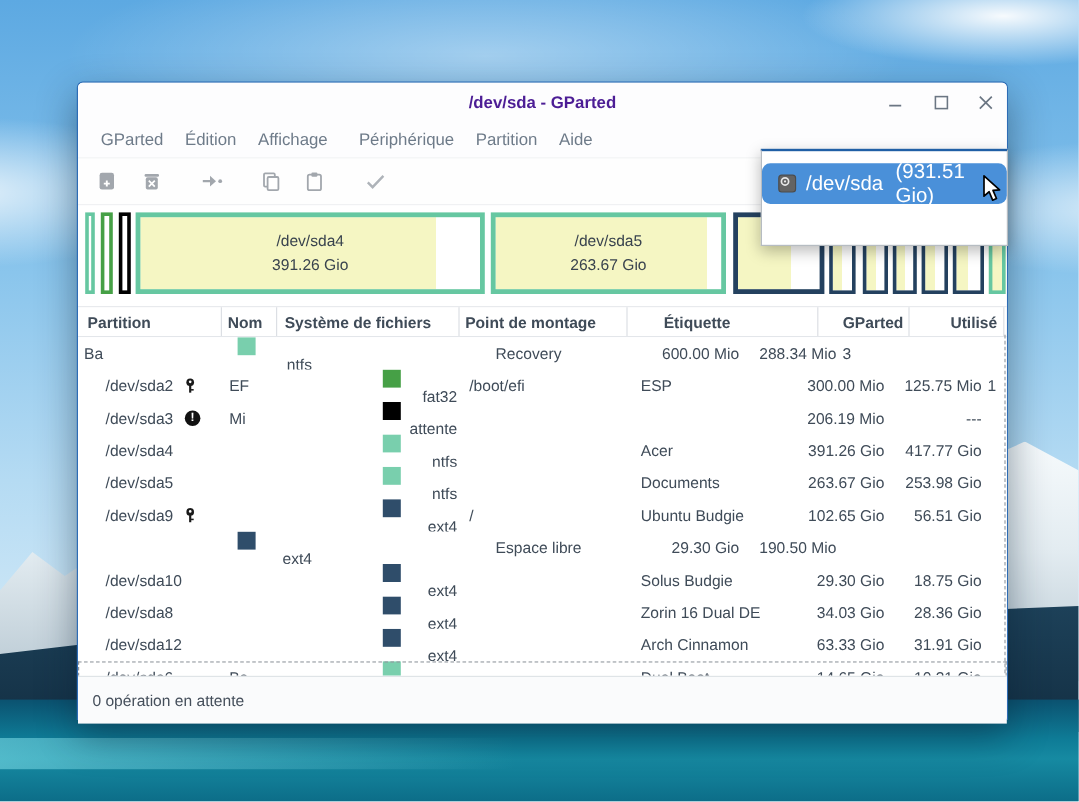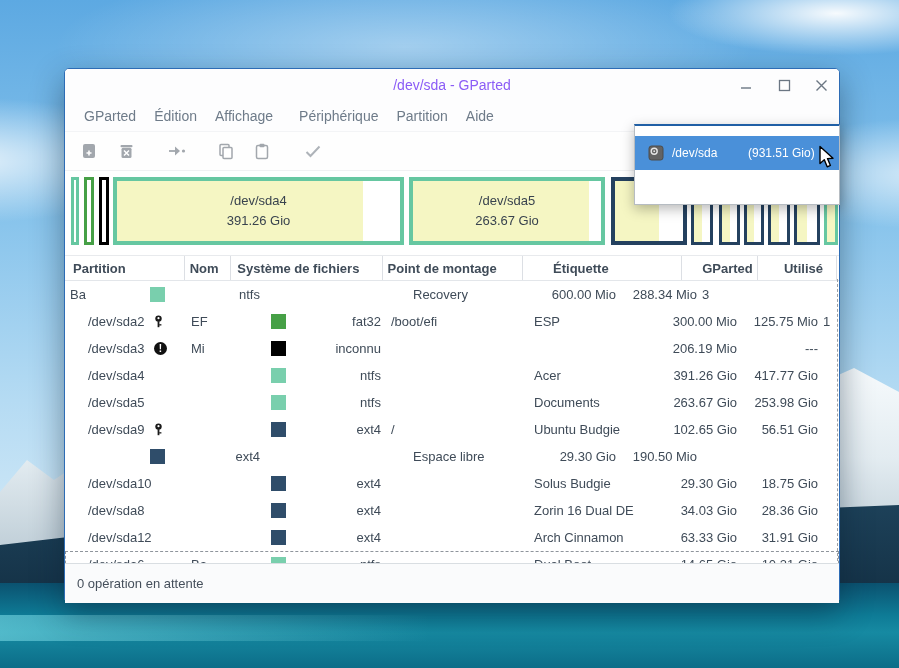--- a/index.html
+++ b/index.html
@@ -23,21 +23,21 @@
     background:linear-gradient(180deg,#0b5270 0%,#0e7b96 38%,#168aa2 58%,#0c6d88 100%);}
   .sea-glint{position:absolute;left:0;top:615px;width:430px;height:26px;
     background:linear-gradient(90deg,rgba(130,225,235,.55),rgba(130,225,235,0));}
 
   
   .win{position:absolute;left:64px;top:68px;width:776px;height:532px;box-sizing:border-box;
     background:#fff;border:1px solid #2d6cb5;border-radius:5px 5px 0 0;
     box-shadow:0 12px 32px rgba(8,30,52,.45);}
   .titlebar{position:relative;height:32px;background:#fdfdfe;border-radius:4px 4px 0 0;}
   .title{position:absolute;left:0;right:0;top:0;height:32px;line-height:32px;text-align:center;
-    font-weight:normal;font-size:14px;color:#8b5cf6;pointer-events:none;}
+    font-weight:bold;font-size:14px;color:#4c1d95;pointer-events:none;}
   .wctl{position:absolute;top:8px;width:17px;height:17px;display:flex;align-items:center;justify-content:center;cursor:default;}
   .wctl svg{display:block;}
   .ctl-min{left:673px;} .ctl-max{left:711px;} .ctl-close{left:748px;}
 
   .menubar{height:30px;display:flex;align-items:center;padding-left:2px;background:#fdfdfe;}
   .menu-item{padding:0 9px;font-size:14px;color:#6e7b89;line-height:30px;}
   .menu-item:first-child{margin-left:8px;}
   .menu-item:nth-child(4){margin-left:8px;}
 
   .toolbar{position:relative;height:38px;background:#fefefe;border-top:1px solid #f3f4f6;}
@@ -53,50 +53,50 @@
   .thead{display:flex;height:26px;box-sizing:border-box;border-top:1px solid #e8eaed;border-bottom:1px solid #e3e6ea;
     font-weight:bold;font-size:13px;color:#3f4b58;background:#fff;}
   .thead>div{box-sizing:border-box;border-right:1px solid #dcdfe4;display:flex;align-items:center;overflow:hidden;white-space:nowrap;}
   .thead>div:last-child{border-right:none;}
   .col-part{width:121px;padding-left:8px;}
   .col-nom{width:47px;padding-left:5px;}
   .col-fs{width:153px;padding-left:6px;}
   .col-mount{width:142px;padding-left:5px;}
   .col-label{width:136px;padding-left:6px;margin-left:24px;}
   .col-size{width:77px;justify-content:flex-end;padding-right:4px;}
-  .col-used{width:80px;justify-content:flex-end;padding-right:13px;}
+  .col-used{width:80px;justify-content:flex-end;padding-right:5px;}
   .col-unused{flex:1;padding-left:2px;}
 
   .tbody{position:relative;height:282px;overflow:hidden;background:#fff;font-size:13px;color:#3f4b58;}
   .row{display:flex;height:27px;align-items:center;white-space:nowrap;}
   .row>div{box-sizing:border-box;overflow:hidden;height:27px;display:flex;align-items:center;}
   .c-part{width:121px;padding-left:23px;position:relative;}
   .c-nom{width:47px;padding-left:5px;}
-  .c-fs{width:153px;padding-left:38px;padding-right:5px;}
+  .c-fs{width:153px;padding-left:38px;padding-right:5px;flex-direction:column;}
   .c-fs .fsname{margin-left:auto;}
   .c-mount{width:142px;padding-left:5px;}
   .c-label{width:136px;padding-left:6px;}
   .c-size{width:77px;justify-content:flex-end;padding-right:4px;}
   .c-used{width:80px;justify-content:flex-end;padding-right:3px;}
   .c-unused{flex:1;padding-left:2px;}
   .sw{width:15px;height:15px;flex:0 0 15px;}
   .rowicon{position:absolute;left:89px;top:7px;}
   .warn{width:13px;height:13px;border-radius:50%;background:#111;display:inline-block;text-align:center;}
   .warn::after{content:"!";color:#fff;font-size:10px;font-weight:bold;line-height:13px;display:block;}
   .rowclip{height:12px;overflow:hidden;}
   .row-focus{outline:1px dashed #8f959c;outline-offset:-1px;}
   .dashed-edge{position:absolute;left:772px;top:210px;height:282px;width:0;border-left:1px dashed #9aa0a6;z-index:5;}
 
   .statusbar{height:40px;box-sizing:border-box;border-top:1px solid #d9dee2;background:#fafbfc;
     font-size:13px;color:#454f5b;line-height:39px;padding-left:12px;}
 
   
   .popup{position:absolute;right:-1px;top:55px;width:206px;height:81px;box-sizing:border-box;background:#fff;
     border:1px solid #b6bcc2;border-top:2px solid #205fa5;box-shadow:0 4px 12px rgba(0,0,0,.28);z-index:30;padding-top:10px;}
-  .dd-row{display:flex;align-items:center;padding-left:13px;font-size:12px;}
+  .dd-row{display:flex;align-items:center;padding-left:13px;font-size:17px;border-radius:7px;}
   .dd-row .ddname{width:76px;margin-left:8px;}
   .dd-sel{height:34px;background:#4a90d9;color:#fff;}
   .dd-plain{height:32px;color:#3f4b58;}
 
   .cursor{position:absolute;left:818px;top:145px;z-index:60;}
 </style>
 </head>
 <body>
 
 <div class="stage">
@@ -256,21 +256,21 @@
       </div>
 
       <div class="row">
         <div class="c-part">
             <span>/dev/sda3</span>
           <span class="rowicon warn"></span>
         </div>
         <div class="c-nom">Mi</div>
         <div class="c-fs">
             <span class="sw" style="background: rgb(0, 0, 0);"></span>
-            <span class="fsname">inconnu</span>
+            <span class="fsname">attente</span>
           </div>
         <div class="c-mount"></div>
         <div class="c-label"></div>
         <div class="c-size">206.19 Mio</div>
         <div class="c-used">---</div>
         <div class="c-unused"></div>
       </div>
 
       <div class="row">
         <div class="c-part">

